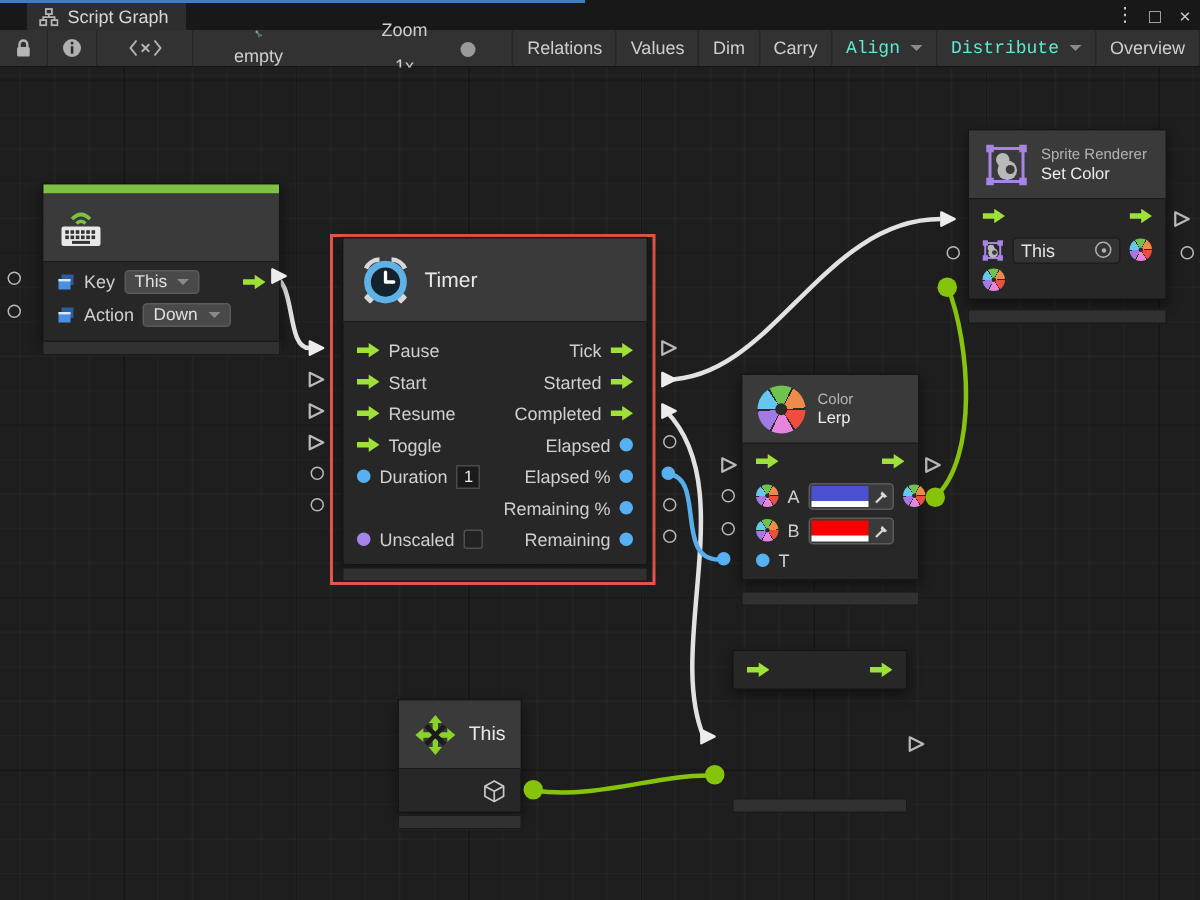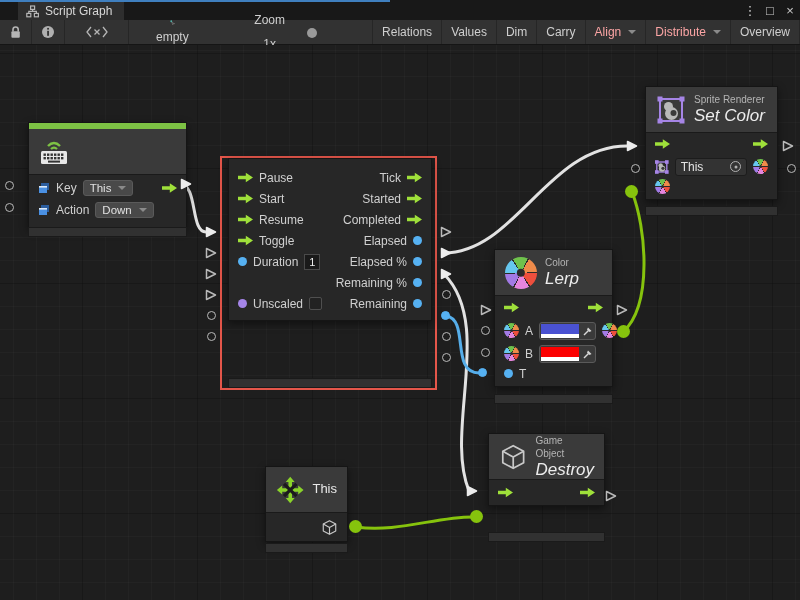--- a/index.html
+++ b/index.html
@@ -17,21 +17,21 @@
   .winctl { position:absolute; top:0; height:20px; display:flex; align-items:center;
     color:#c8c8c8; font-size:13px; justify-content:center; width:20px; }
 
   
   #toolbar { position:absolute; left:0; top:20px; width:800px; height:25px;
     background:#323232; border-bottom:1px solid #151515; display:flex; align-items:stretch;
     color:#cfcfcf; font-size:12px; }
   .tb-btn { display:flex; align-items:center; justify-content:center; gap:5px;
     padding:0 9px; border-right:1px solid #262626; white-space:nowrap; }
   .tb-btn.noborder { border-right:none;flex-direction:column; }
-  .tb-btn.dim { color:#fca5a5; }
+  .tb-btn.dim { color:#5eead4;font-family:Liberation Mono, monospace; }
   .caret { width:0; height:0; border-left:4px solid transparent; border-right:4px solid transparent;
     border-top:4px solid #8a8a8a; margin-left:2px; }
   #zoom-track { width:86px; height:2px; background:#5a5a5a; position:relative; margin:0 6px; }
   #zoom-handle { position:absolute; right:-4px; top:-4px; width:10px; height:10px;
     border-radius:50%; background:#9a9a9a; }
   .tb-spacer { flex:1; }
 
   
   #canvas { position:absolute; left:0; top:45px; width:800px; height:555px;
     background-color:#1e1e1e;
@@ -47,21 +47,21 @@
   .w-green { stroke:var(--wire_green,#86c30d); stroke-width:3; }
   .w-blue  { stroke:var(--wire_blue,#56aeea);  stroke-width:3; }
 
   
   .node { position:absolute; background:#272727; border:1px solid #151515;
     box-shadow:0 3px 8px rgba(0,0,0,.45); }
   .nhead { background:#3a3a3a; border-bottom:1px solid #1a1a1a; display:flex;
     align-items:center; gap:8px; padding:0 10px; }
   .ntitle { color:#e8e8e8; font-size:13px; line-height:1.15; }
   .ncat { color:#b4b4b4; font-size:10px; line-height:1.3; }
-  .nbig { font-size:17px; color:#ececec;font-style:italic; }
+  .nbig { font-size:11px; color:#ececec; }
   .nfooter { position:absolute; left:-1px; height:10px; background:#313131;
     border:1px solid #1a1a1a; }
   .row { display:flex; align-items:center; gap:6px; padding:0 9px; color:#d0d0d0; font-size:12px; }
   .rright { margin-left:auto; display:flex; align-items:center; gap:6px; }
 
   .arr { width:15px; height:11px; background:var(--accent_green,#9fe03a); flex:none;
     clip-path:polygon(0 33%,52% 33%,52% 6%,100% 50%,52% 94%,52% 67%,0 67%); }
   .dot { width:9px; height:9px; border-radius:50%; flex:none; }
   .dot.b { background:var(--port_blue,#56b1f2); }
   .dot.p { background:var(--port_purple,#a585e8); }
@@ -242,20 +242,31 @@
         <span class="dd">
           <span>Down</span>
           <span class="caret"></span>
         </span>
       </div>
       <div style="height:6px"></div>
       <div class="nfooter" style="top:104px; width:159px"></div>
     </div>
 
     <div class="node" style="left:228px; top:113px; width:204px">
+      <div class="nhead" style="height:56px">
+        <svg width="36" height="36" viewBox="0 0 36 36">
+          <path d="M5,10 A10,10 0 0 1 14,4" fill="none" stroke="#d8d8d8" stroke-width="3"></path>
+          <path d="M31,10 A10,10 0 0 0 22,4" fill="none" stroke="#d8d8d8" stroke-width="3"></path>
+          <rect x="4" y="28" width="6" height="4" rx="1" fill="#d8d8d8" transform="rotate(45 7 30)"></rect>
+          <rect x="26" y="28" width="6" height="4" rx="1" fill="#d8d8d8" transform="rotate(-45 29 30)"></rect>
+          <circle cx="18" cy="19" r="12" fill="#13222c" stroke="#5fb2e5" stroke-width="4.5"></circle>
+          <path d="M18,19 V12.5 M18,19 H23.5" stroke="#fff" stroke-width="2.2" stroke-linecap="round"></path>
+        </svg>
+        <div class="ntitle" style="font-size:14px">Timer</div>
+      </div>
       <div style="padding:8px 0 6px 0">
         <div class="row" style="height:21px">
           <span class="arr"></span>
           <span>Pause</span>
           <span class="rright">
               <span>Tick</span>
             <span class="arr"></span>
             </span>
         </div>
         <div class="row" style="height:21px">
@@ -408,32 +419,20 @@
             <span class="wheel" style="width:15px; height:15px"></span>
           </span>
       </div>
       <div class="row" style="height:21px; padding-bottom:4px">
         <span class="wheel" style="width:15px; height:15px"></span>
       </div>
       <div class="nfooter" style="top:119px; width:133px"></div>
     </div>
 
     <div class="node" style="left:488px; top:388px; width:117px">
-      <div class="nhead" style="height:46px">
-        <svg width="30" height="30" viewBox="0 0 30 30">
-          <g fill="none" stroke="#c9c9c9" stroke-width="1.8" stroke-linejoin="round">
-            <path d="M15,3 L26,9 V21 L15,27 L4,21 V9 Z"></path>
-            <path d="M4,9 L15,15 L26,9 M15,15 V27"></path>
-          </g>
-        </svg>
-        <div>
-          <div class="ncat">Game Object</div>
-          <div class="nbig">Destroy</div>
-        </div>
-      </div>
       <div class="row" style="height:25px">
         <span class="arr"></span>
         <span class="rright">
             <span class="arr"></span>
           </span>
       </div>
       <div class="nfooter" style="top:98px; width:117px"></div>
     </div>
 
     <div class="node" style="left:265px; top:421px; width:83px">

